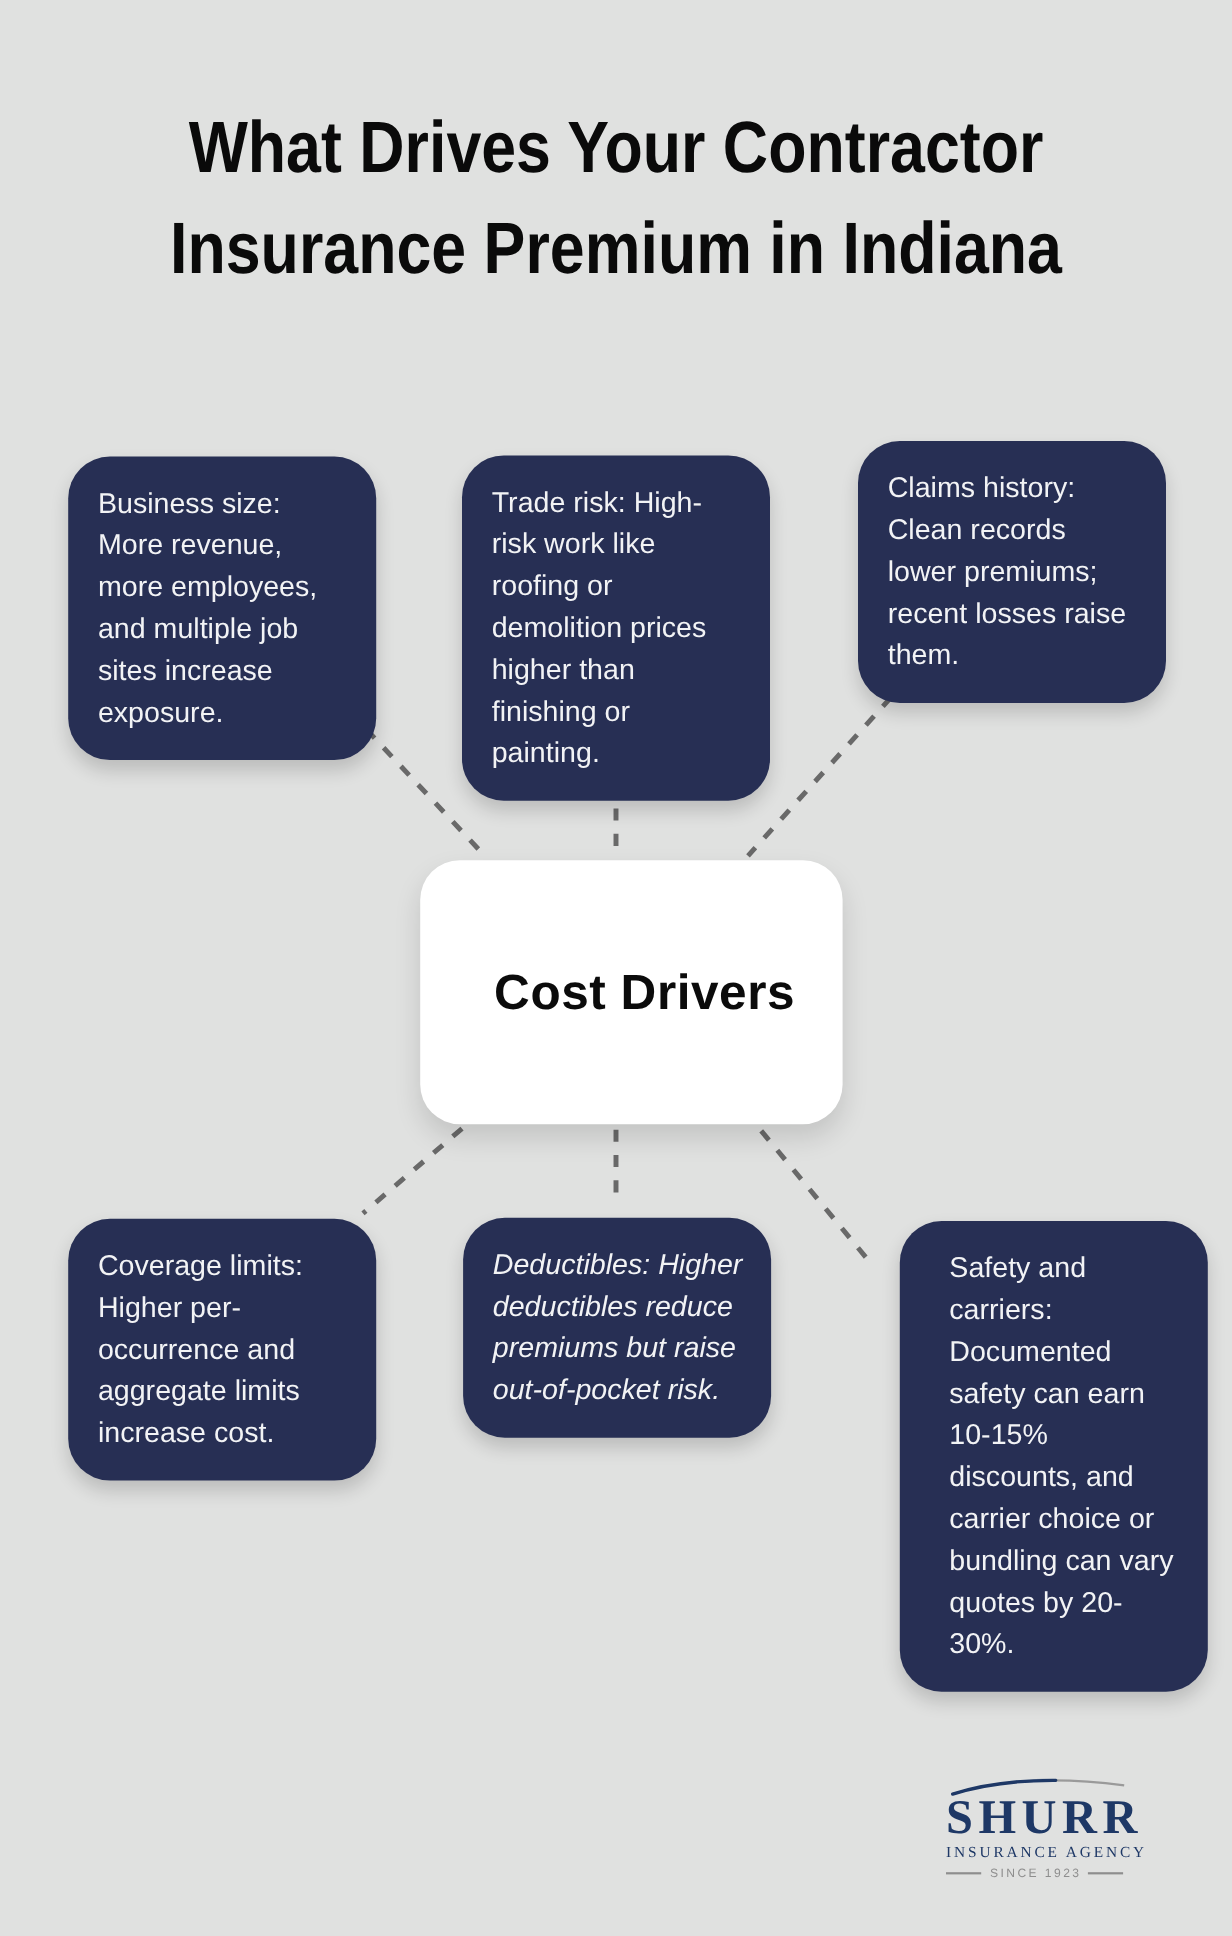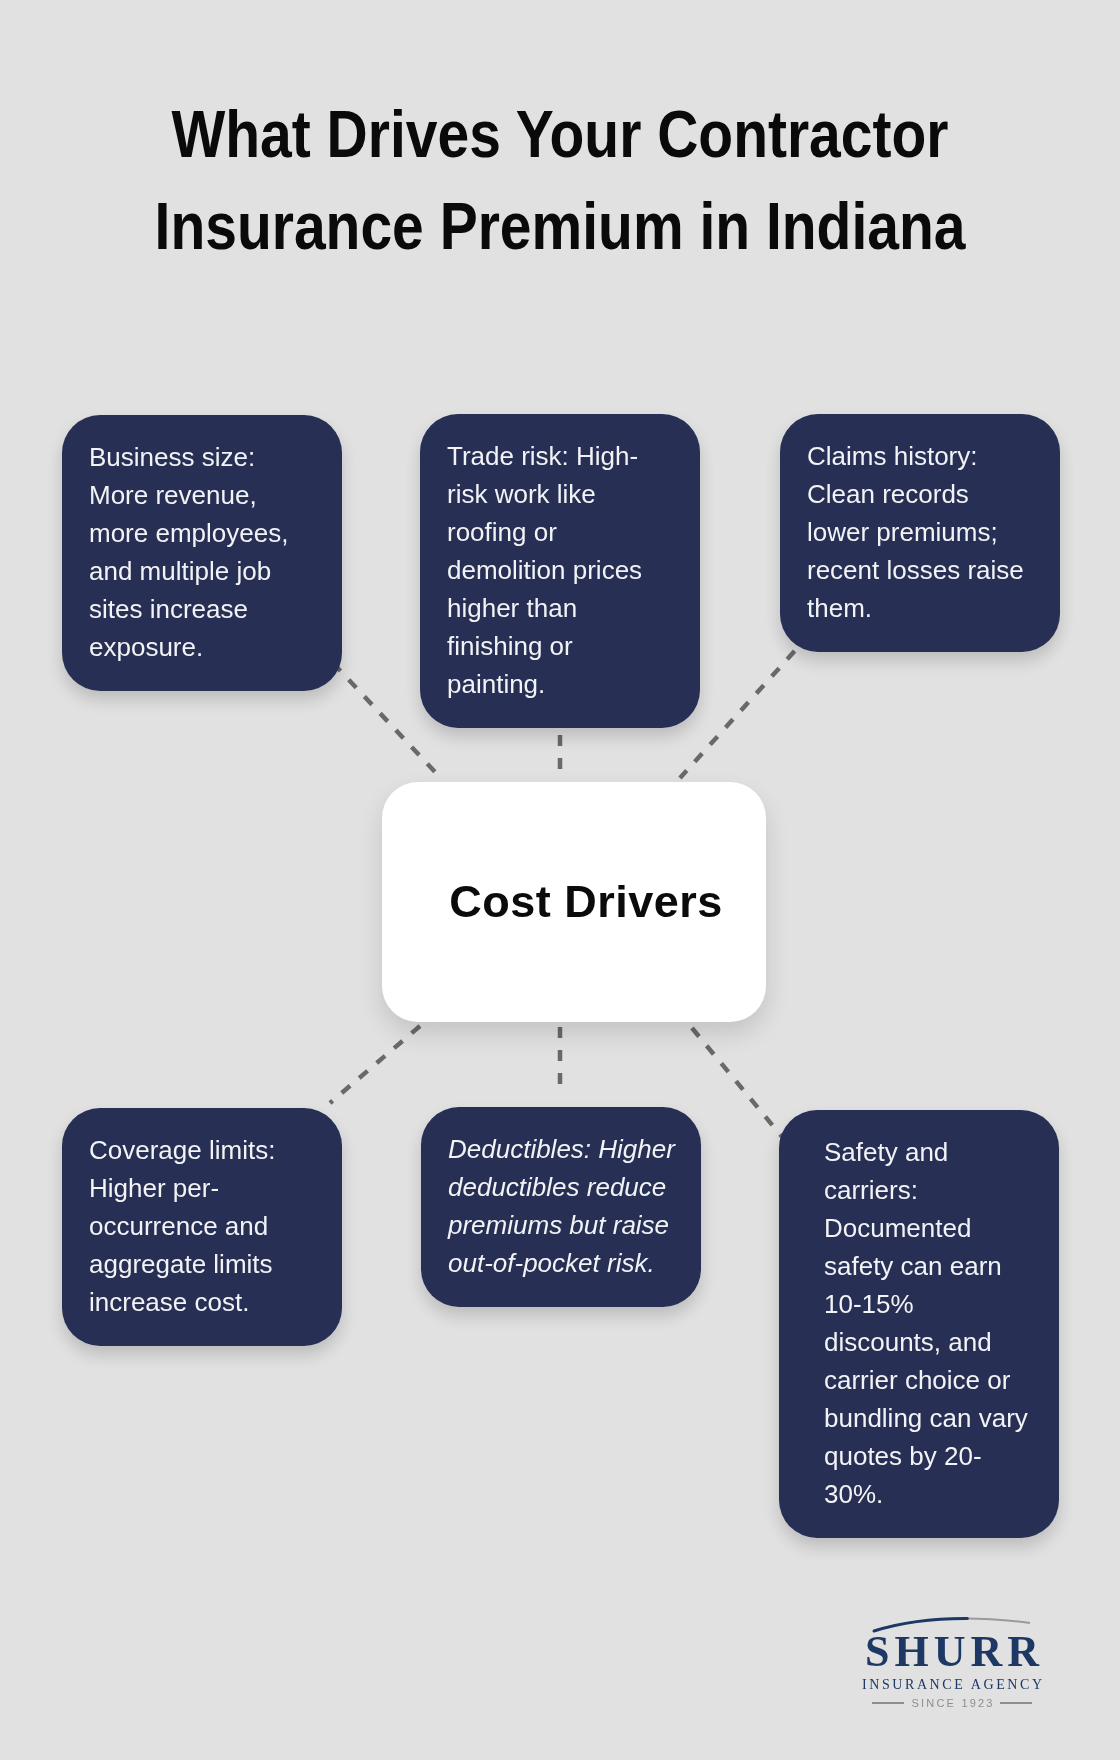--- a/index.html
+++ b/index.html
@@ -37,38 +37,38 @@
     padding:23px 22px 25px 27px;
     box-shadow:0 9px 16px rgba(0,0,0,0.16);
     margin-top:15px;
   }
   .nbox p{
     margin:0;color:var(--box-text);
     font-size:26px;line-height:38px;font-weight:normal;
   }
   .b1{left:62px;top:400px;}
   .b2{left:420px;top:399px;}
-  .b3{left:780px;top:399px;}
+  .b3{left:780px;top:386px;}
   .b4{left:62px;top:1093px;}
   .b5{left:421px;top:1092px;font-style:italic;}
-  .b6{left:779px;top:1095px;padding-left:45px;}
+  .b6{left:818px;top:1095px;padding-left:45px;}
   
   .center{
     position:absolute;left:382px;top:782px;width:360px;height:240px;
     background:var(--center-bg);border-radius:36px;
     box-shadow:0 12px 24px rgba(0,0,0,0.13);
     display:flex;align-items:center;justify-content:center;padding-left:24px;
   }
   .center span{
     font-size:45px;font-weight:bold;color:var(--center-text);letter-spacing:0.5px;
   }
   
   .logo{
     position:absolute;left:860px;top:1608px;width:184px;
-    display:flex;flex-direction:column;align-items:center;
+    display:flex;flex-direction:column;align-items:flex-start;
   }
   .logo-swoosh{display:block;margin-bottom:-4px;}
   .logo-word{
     font-family:"Liberation Serif","DejaVu Serif",serif;
     font-size:44px;font-weight:bold;color:var(--logo-navy);
     letter-spacing:5px;margin-right:-5px;line-height:1.0;
   }
   .logo-sub{
     font-family:Liberation Serif, serif;
     font-size:14px;color:var(--logo-navy);

